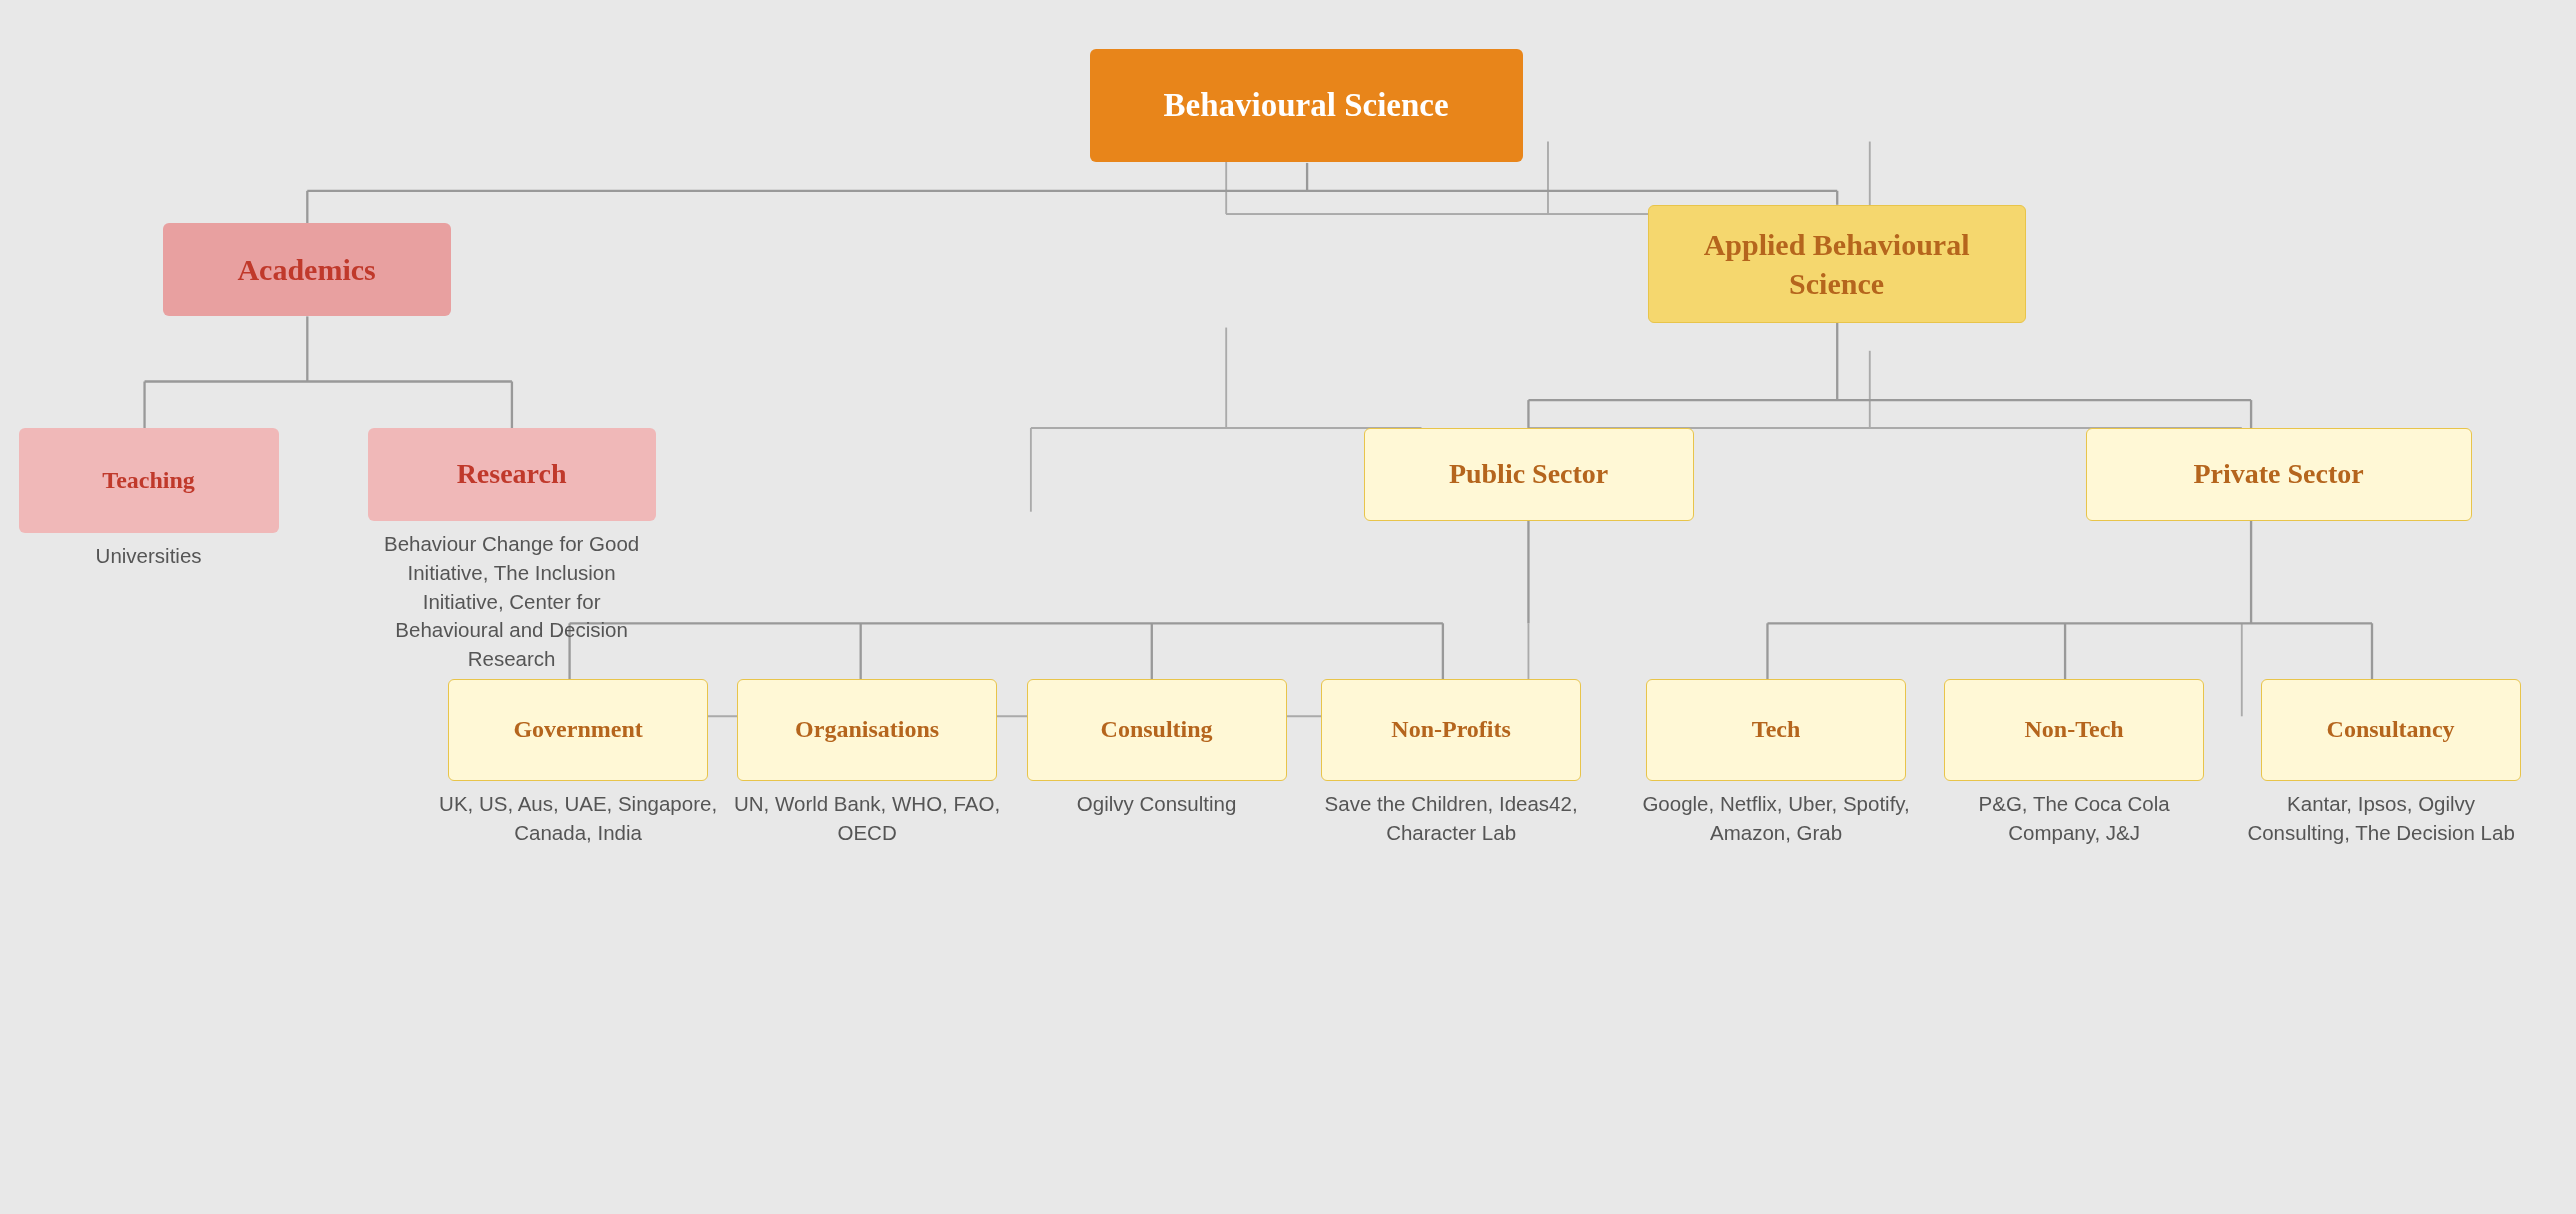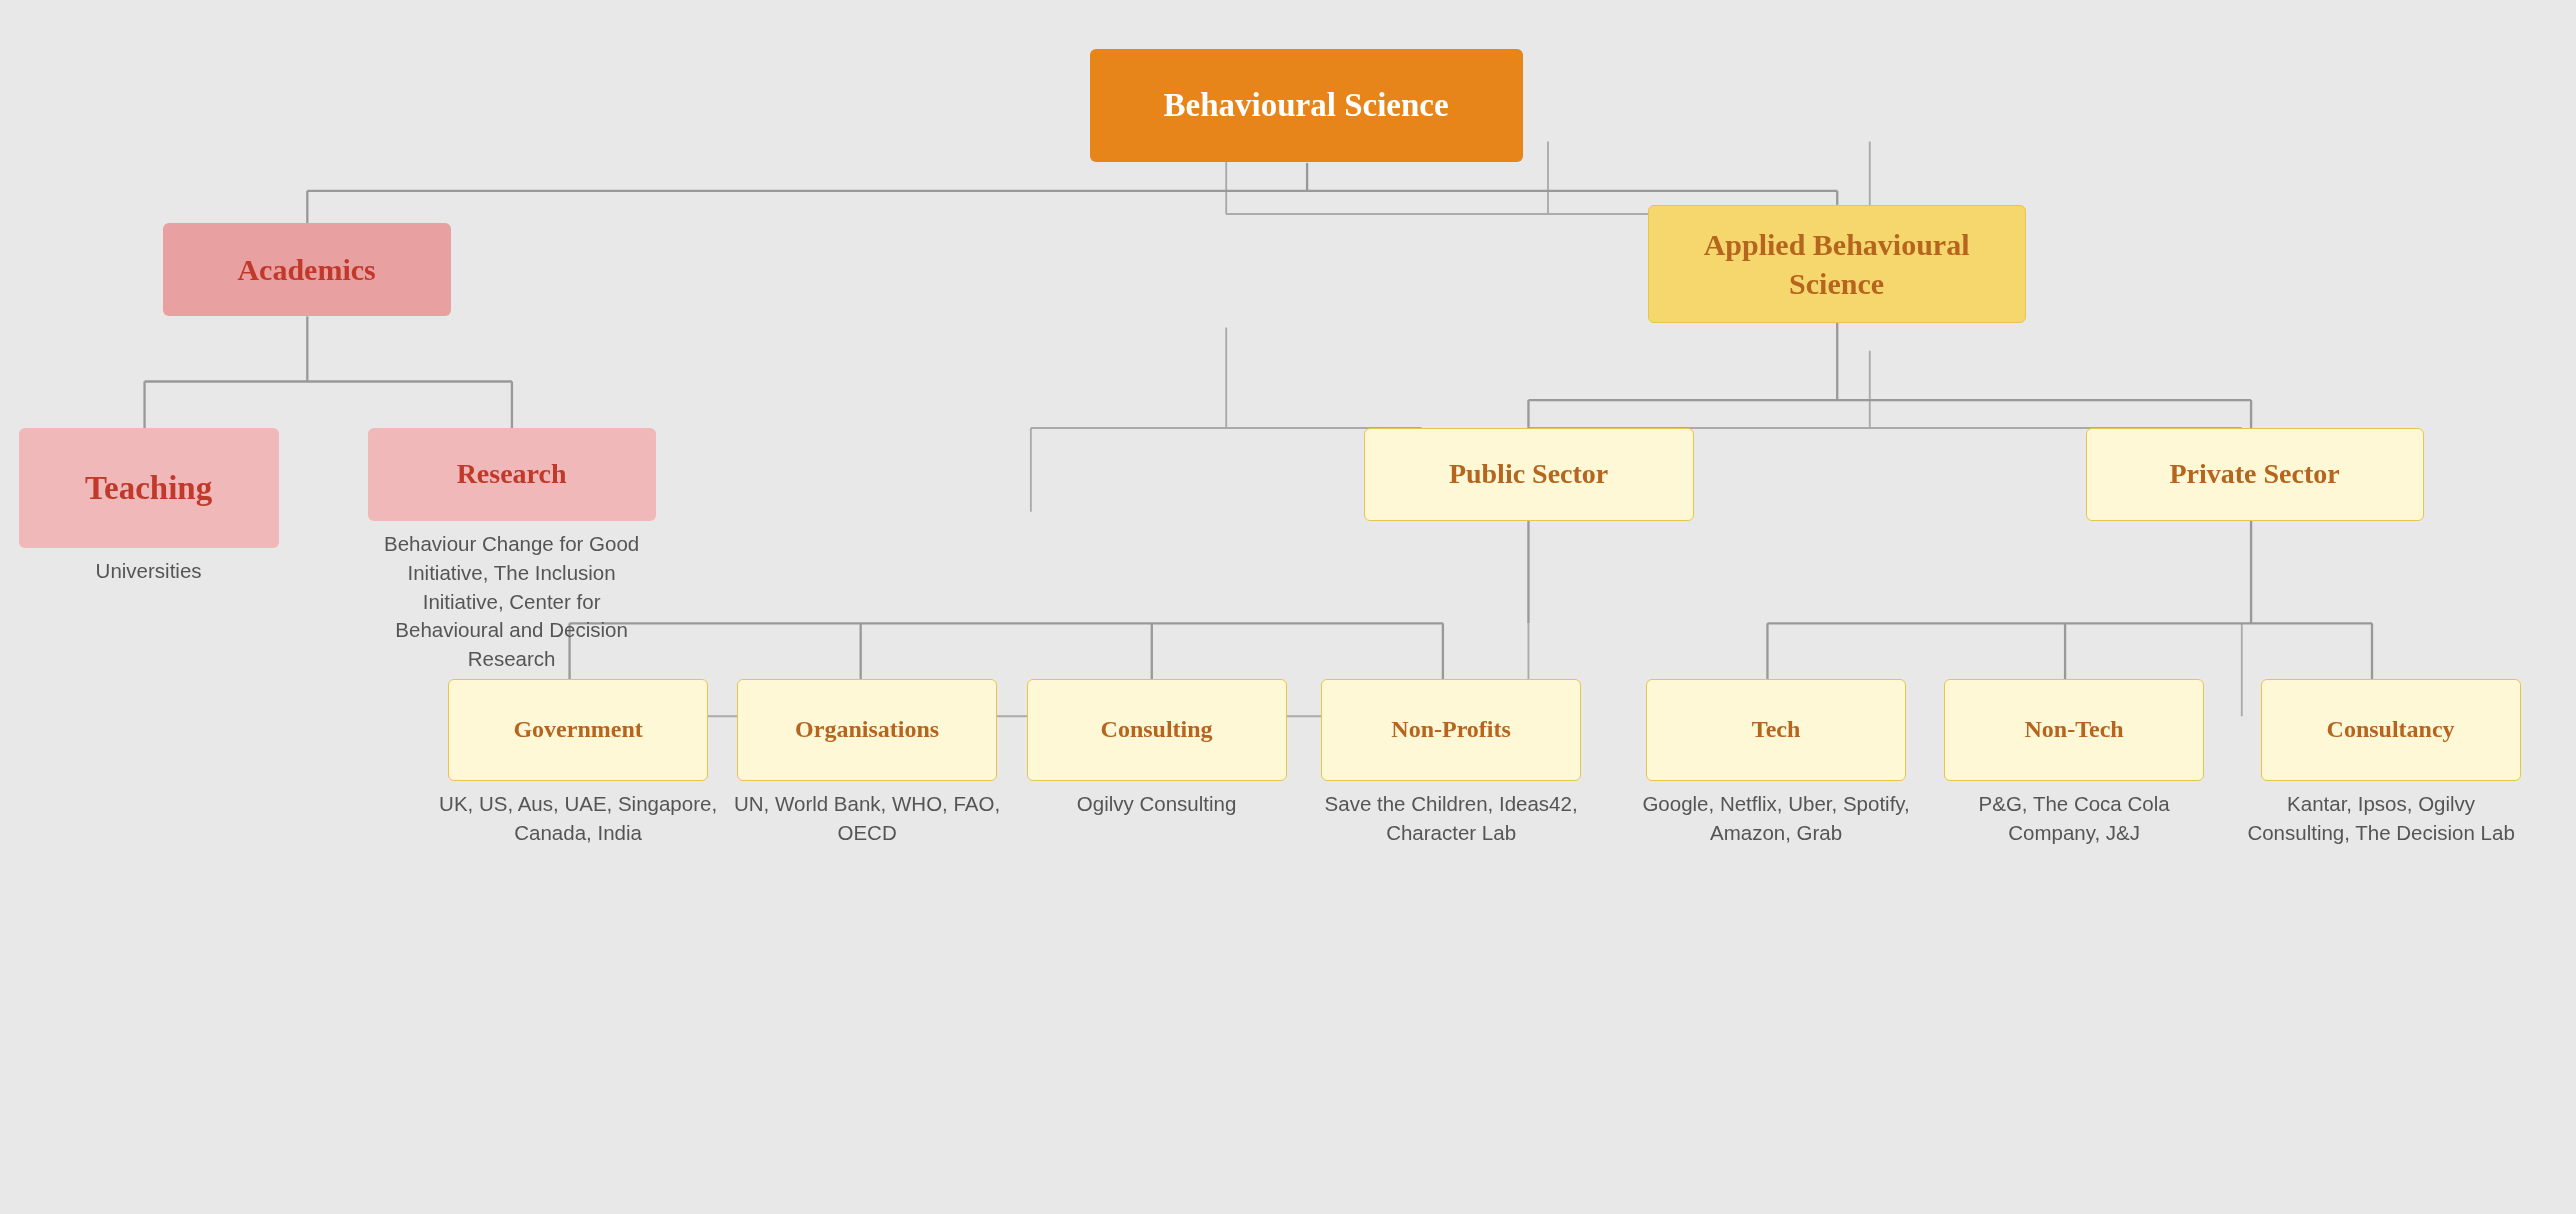--- a/index.html
+++ b/index.html
@@ -53,22 +53,22 @@
       width: 378px;
       height: 118px;
       font-size: 30px;
       border: 1.9px solid #e8c44a;
     }
 
     .node-teaching {
       background-color: #F0B8B8;
       color: #c0392b;
       width: 260px;
-      height: 120px;
-      font-size: 33px;
+      height: 105px;
+      font-size: 24px;
     }
 
     .node-research {
       background-color: #F0B8B8;
       color: #c0392b;
       width: 288px;
       height: 93px;
       font-size: 28px;
     }
 
@@ -77,21 +77,21 @@
       color: #b5651d;
       width: 330px;
       height: 93px;
       font-size: 28px;
       border: 1.4px solid #e8c44a;
     }
 
     .node-private {
       background-color: #FFF8D6;
       color: #b5651d;
-      width: 338px;
+      width: 386px;
       height: 93px;
       font-size: 28px;
       border: 1.4px solid #e8c44a;
     }
 
     .node-l3 {
       background-color: #FFF8D6;
       color: #b5651d;
       width: 260px;
       height: 102px;

